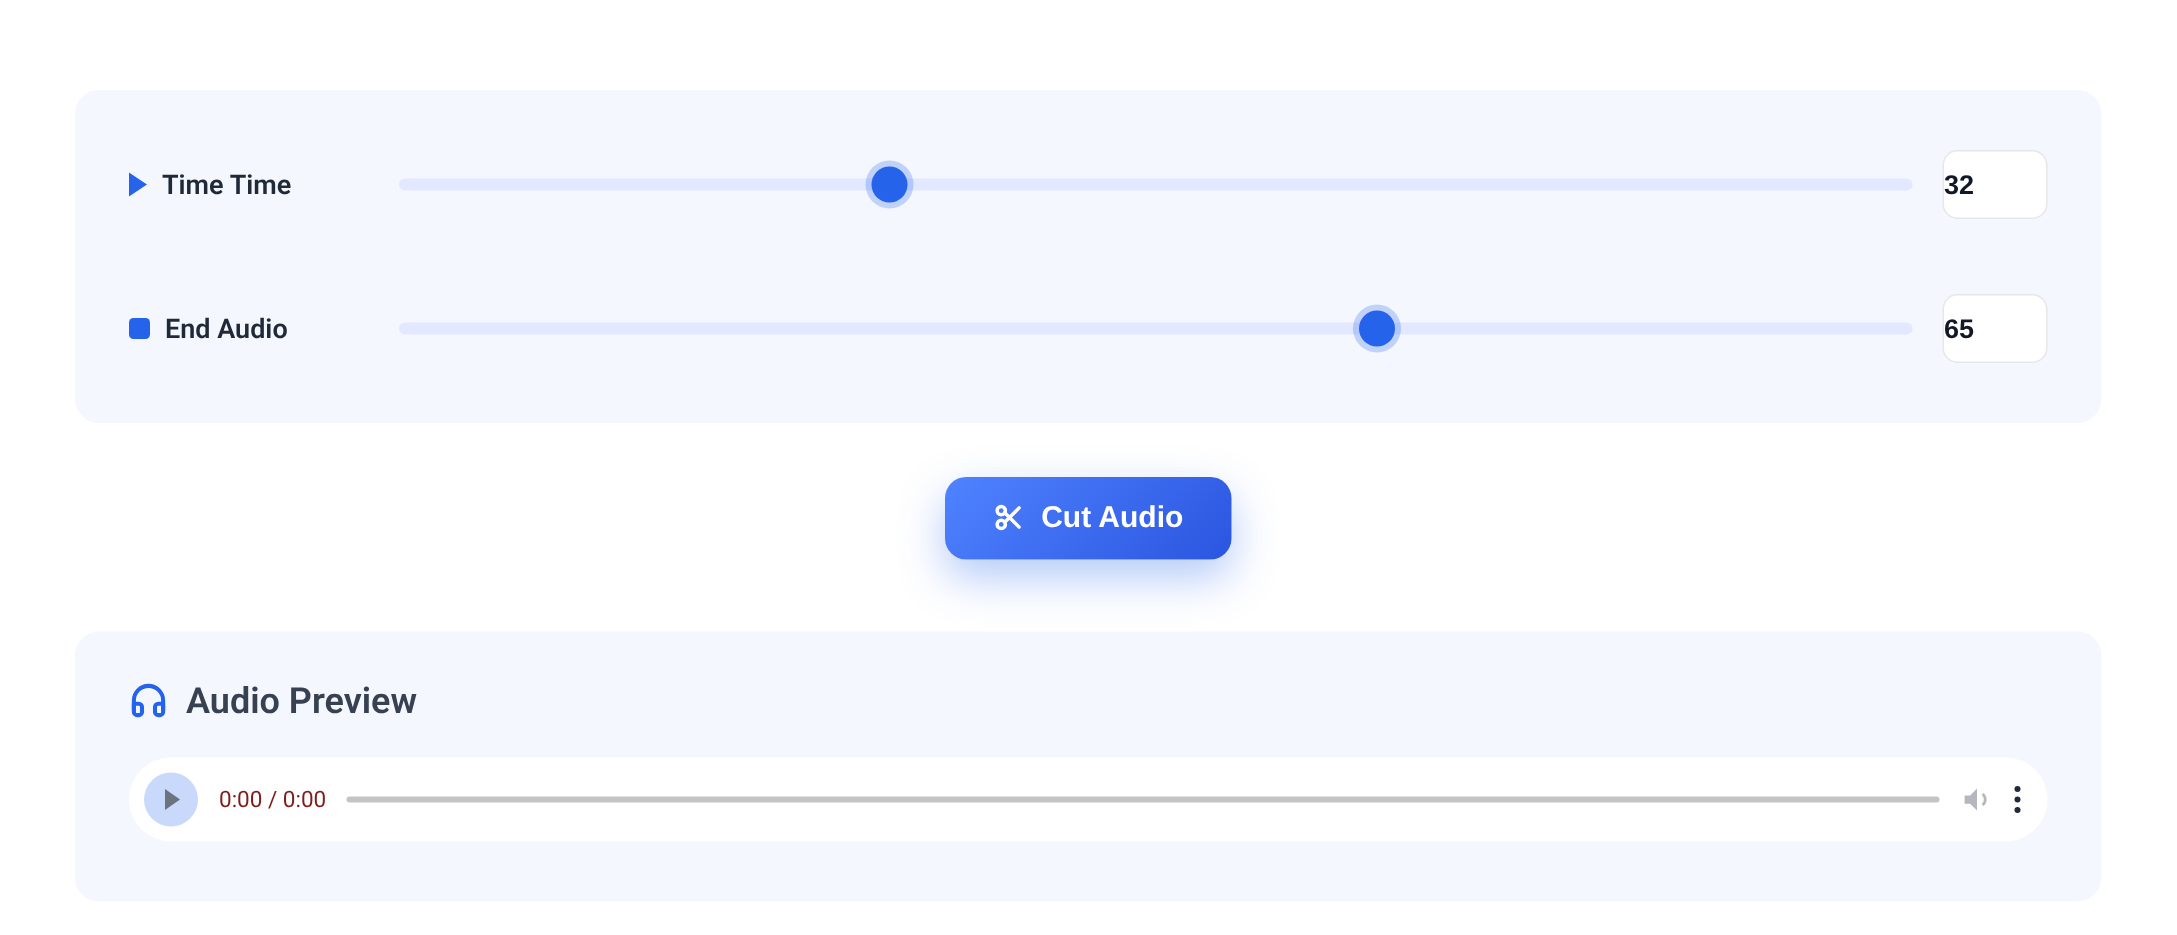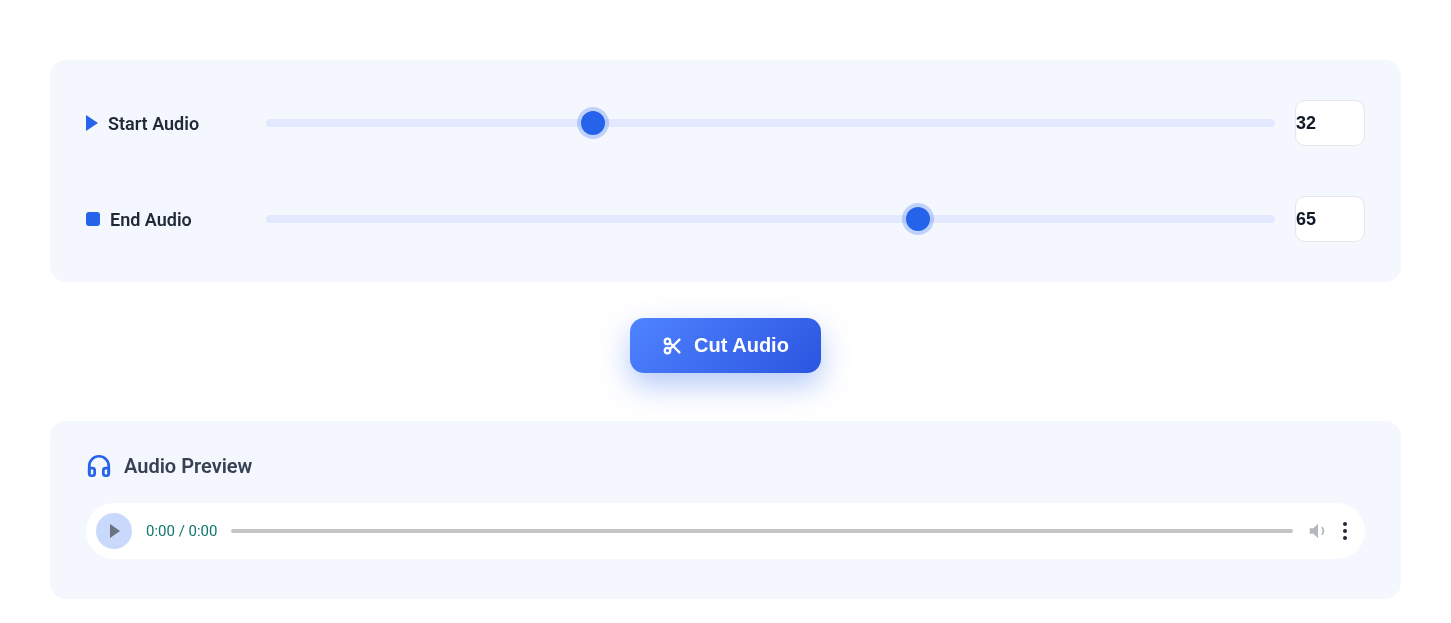--- a/index.html
+++ b/index.html
@@ -95,21 +95,21 @@
   text-align: left;
   flex-shrink: 0;
 }
 .cut-button-row {
   display: flex;
   justify-content: center;
   margin-top: 36px;
 }
 .cut-button {
   display: flex;
-  align-items: flex-end;
+  align-items: flex-start;
   gap: 10px;
   padding: 16px 32px;
   background: linear-gradient(135deg, #4f83ff, #2b55e0);
   border: none;
   border-radius: 14px;
   color: #fff;
   font-size: 20px;
   font-weight: 700;
   cursor: pointer;
   box-shadow: 0 12px 30px rgba(37,99,235,0.35);
@@ -120,21 +120,21 @@
   padding: 32px 36px 40px;
   margin-top: 48px;
 }
 .preview-header {
   display: flex;
   align-items: center;
   gap: 12px;
   margin-bottom: 24px;
 }
 .preview-title {
-  font-size: 20px;
+  font-size: 24px;
   font-weight: 600;
   color: #374151;
 }
 .audio-player {
   background: #fff;
   border-radius: 30px;
   height: 56px;
   display: flex;
   align-items: center;
   padding: 0 18px 0 10px;
@@ -153,21 +153,21 @@
 }
 .play-btn-inner {
   width: 0; height: 0;
   border-left: 10px solid #6b7280;
   border-top: 7px solid transparent;
   border-bottom: 7px solid transparent;
   margin-left: 2px;
 }
 .time-text {
   font-size: 15px;
-  color: #0f766e;
+  color: #7f1d1d;
   flex-shrink: 0;
 }
 .progress {
   flex: 1;
   height: 4px;
   background: #c4c4c4;
   border-radius: 2px;
 }
 .vol-icon {
   flex-shrink: 0;
@@ -188,21 +188,21 @@
 }
 </style>
 </head>
 <body>
 
 <div class="container">
   <div class="slider-panel">
     <div class="slider-row">
       <div class="slider-label-group">
         <div class="icon-play"></div>
-        <span class="slider-label">Start Audio</span>
+        <span class="slider-label">Time Time</span>
       </div>
       <div class="slider-wrap">
         <input type="range" class="slider" value="32" style="">
       </div>
       <input type="text" class="value-box" value="32" style="">
     </div>
     <div class="slider-row">
       <div class="slider-label-group">
         <div class="icon-stop"></div>
         <span class="slider-label">End Audio</span>

